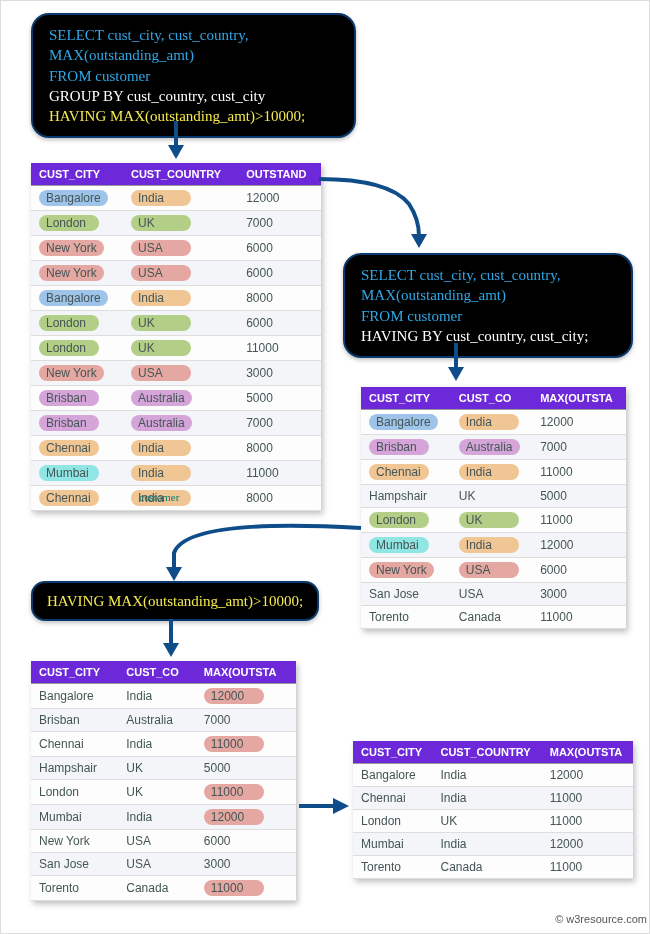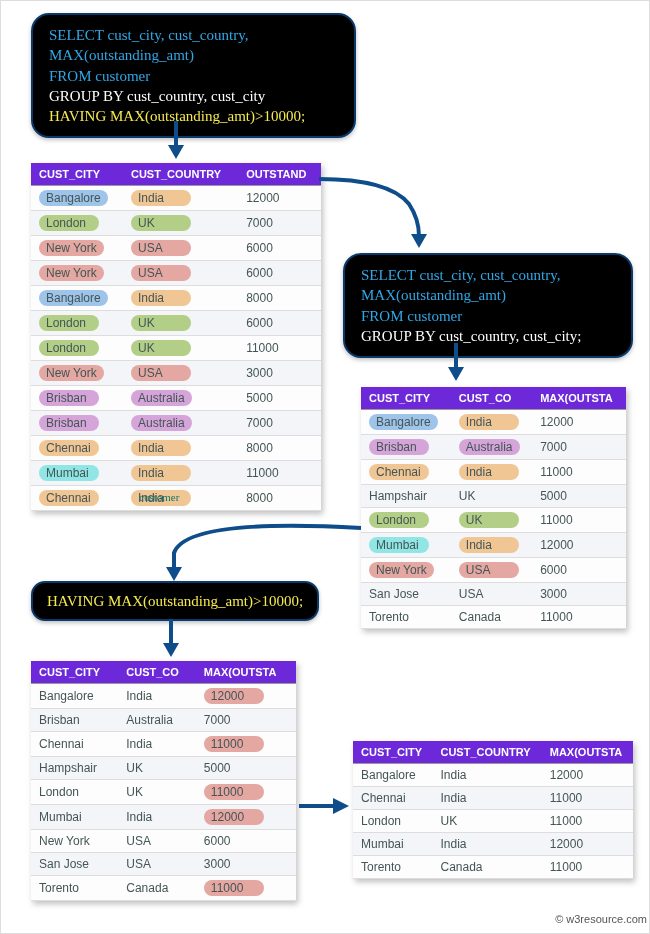--- a/index.html
+++ b/index.html
@@ -181,21 +181,21 @@
 
 <svg class="arrow-svg" style="left:318px; top:173px; width:110px; height:80px;">
   <path d="M0 5 Q70 5 90 30 Q100 45 100 62"></path>
   <polygon class="arrow-head" points="100,74 92,60 108,60"></polygon>
 </svg>
 
 <div class="sql-box" style="left:342px; top:252px; width:290px;">
   <span class="kw-cyan">SELECT cust_city, cust_country,</span><br>
   <span class="kw-cyan">MAX(outstanding_amt)</span><br>
   <span class="kw-cyan">FROM customer</span><br>
-  <span class="kw-white">GROUP BY cust_country, cust_city;</span>
+  <span class="kw-white">HAVING BY cust_country, cust_city;</span>
 </div>
 
 <svg class="arrow-svg" style="left:440px; top:342px; width:30px; height:40px;">
   <line x1="15" y1="0" x2="15" y2="26"></line>
   <polygon class="arrow-head" points="15,38 7,24 23,24"></polygon>
 </svg>
 
 <table class="tbl" id="t2" style="left:360px; top:386px; width:265px;">
   <thead>
       <tr>

